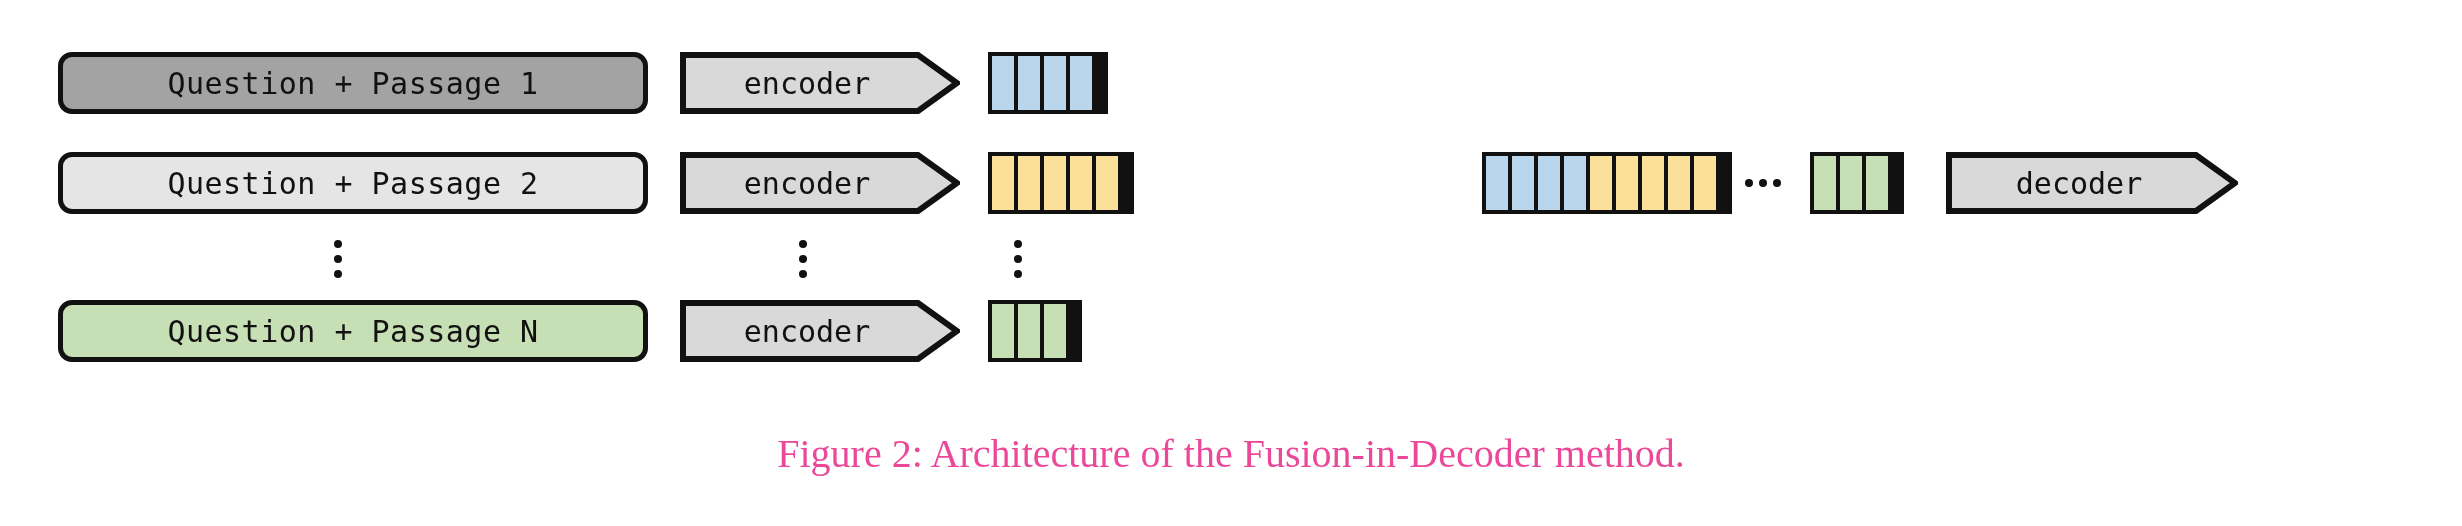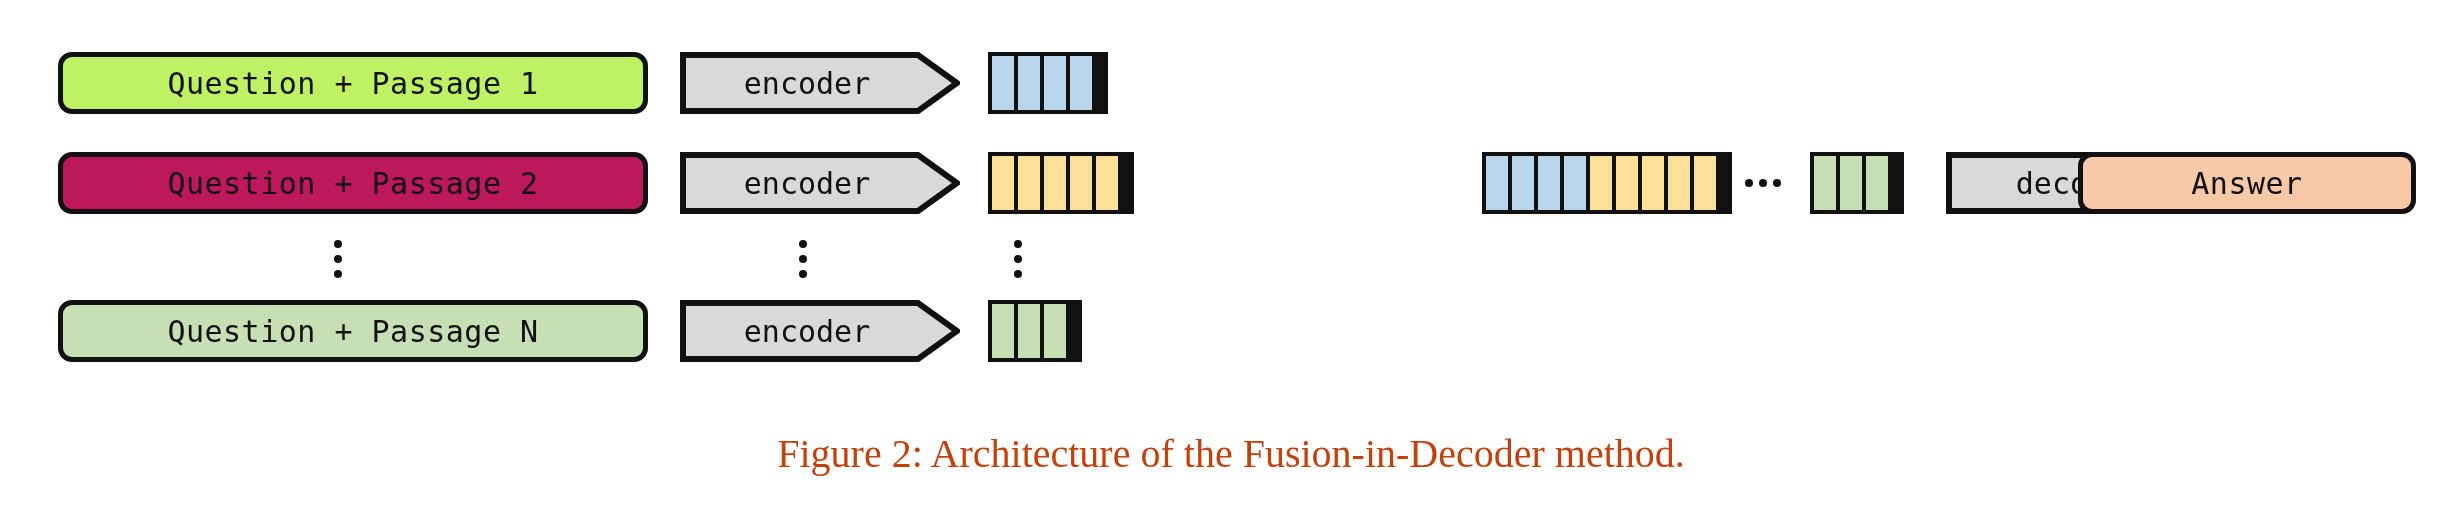--- a/index.html
+++ b/index.html
@@ -115,48 +115,48 @@
   }
 
   
   .caption {
     position: absolute;
     left: 0;
     width: 2462px;
     text-align: center;
     font-family: "Liberation Serif", "DejaVu Serif", serif;
     font-size: 40px;
-    color: #c2410c;
+    color: #ec4899;
     white-space: nowrap;
   }
 </style>
 </head>
 <body>
 
 <div id="figure">
 
-  <div class="node pill" style="left:58px; top:52px; width:590px; height:62px; background:#bef264;">
+  <div class="node pill" style="left:58px; top:52px; width:590px; height:62px; background:#a3a3a3;">
     <span>Question + Passage 1</span>
   </div>
 
   <div class="chev-wrap" style="left:680px; top:52px; width:280px; height:62px;">
     <svg class="chev" viewBox="0 0 280 62" preserveAspectRatio="none">
       <path d="M3,3 L238,3 L277,31 L238,59 L3,59 Z" fill="#d9d9d9" stroke="#111111" stroke-width="6" stroke-linejoin="miter"></path>
     </svg>
     <div class="chev-label">encoder</div>
   </div>
 
   <div class="vec" style="left:988px; top:52px; width:120px; height:62px;">
     <div class="cell" style="background:#b9d6ec;"></div>
     <div class="cell" style="background:#b9d6ec;"></div>
     <div class="cell" style="background:#b9d6ec;"></div>
     <div class="cell" style="background:#b9d6ec;"></div>
   </div>
 
-  <div class="node pill" style="left:58px; top:152px; width:590px; height:62px; background:#be185d;">
+  <div class="node pill" style="left:58px; top:152px; width:590px; height:62px; background:#e5e5e5;">
     <span>Question + Passage 2</span>
   </div>
 
   <div class="chev-wrap" style="left:680px; top:152px; width:280px; height:62px;">
     <svg class="chev" viewBox="0 0 280 62" preserveAspectRatio="none">
       <path d="M3,3 L238,3 L277,31 L238,59 L3,59 Z" fill="#d9d9d9" stroke="#111111" stroke-width="6" stroke-linejoin="miter"></path>
     </svg>
     <div class="chev-label">encoder</div>
   </div>
 
@@ -193,23 +193,20 @@
     <div class="cell" style="background:#c6dfb5;"></div>
   </div>
 
   <div class="chev-wrap" style="left:1946px; top:152px; width:292px; height:62px;">
     <svg class="chev" viewBox="0 0 292 62" preserveAspectRatio="none">
       <path d="M3,3 L250,3 L289,31 L250,59 L3,59 Z" fill="#d9d9d9" stroke="#111111" stroke-width="6" stroke-linejoin="miter"></path>
     </svg>
     <div class="chev-label">decoder</div>
   </div>
 
-  <div class="node pill" style="left:2078px; top:152px; width:338px; height:62px; background:#f7c9a8;">
-    <span>Answer</span>
-  </div>
 
   <div class="vdots" style="left:333px; top:240px; width:10px; height:38px;">
     <i></i>
     <i></i>
     <i></i>
   </div>
 
   <div class="vdots" style="left:798px; top:240px; width:10px; height:38px;">
     <i></i>
     <i></i>

